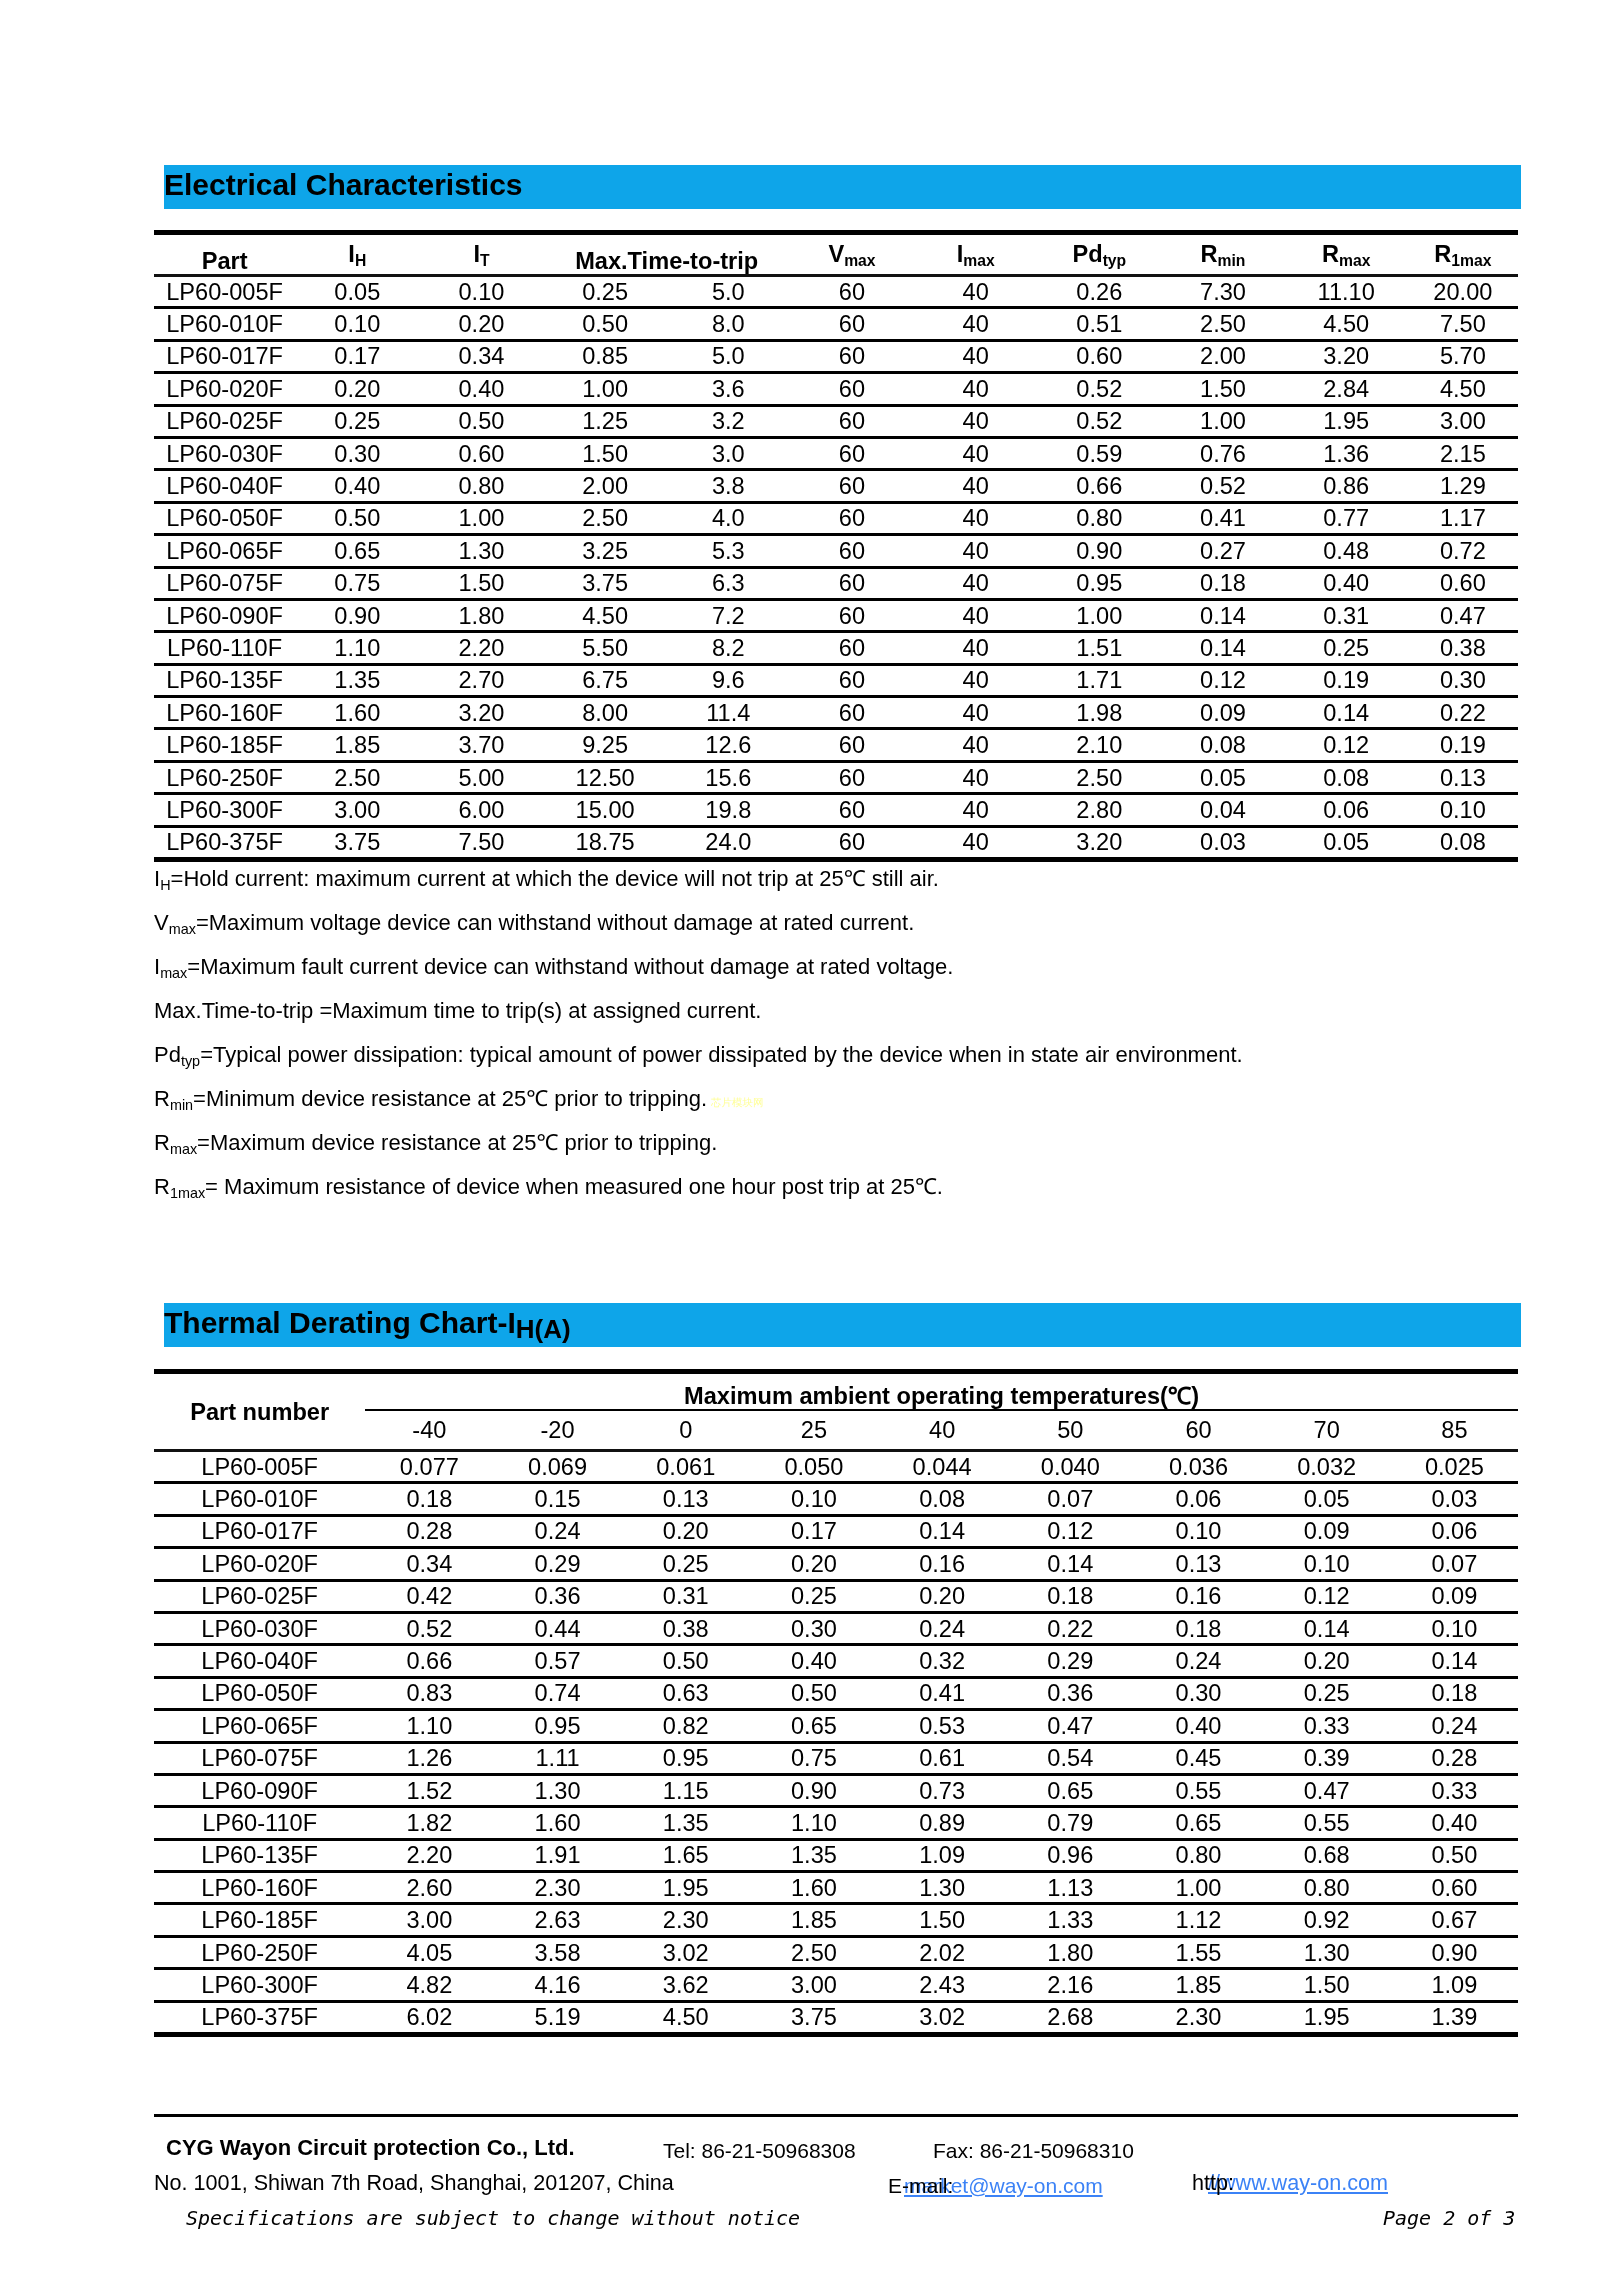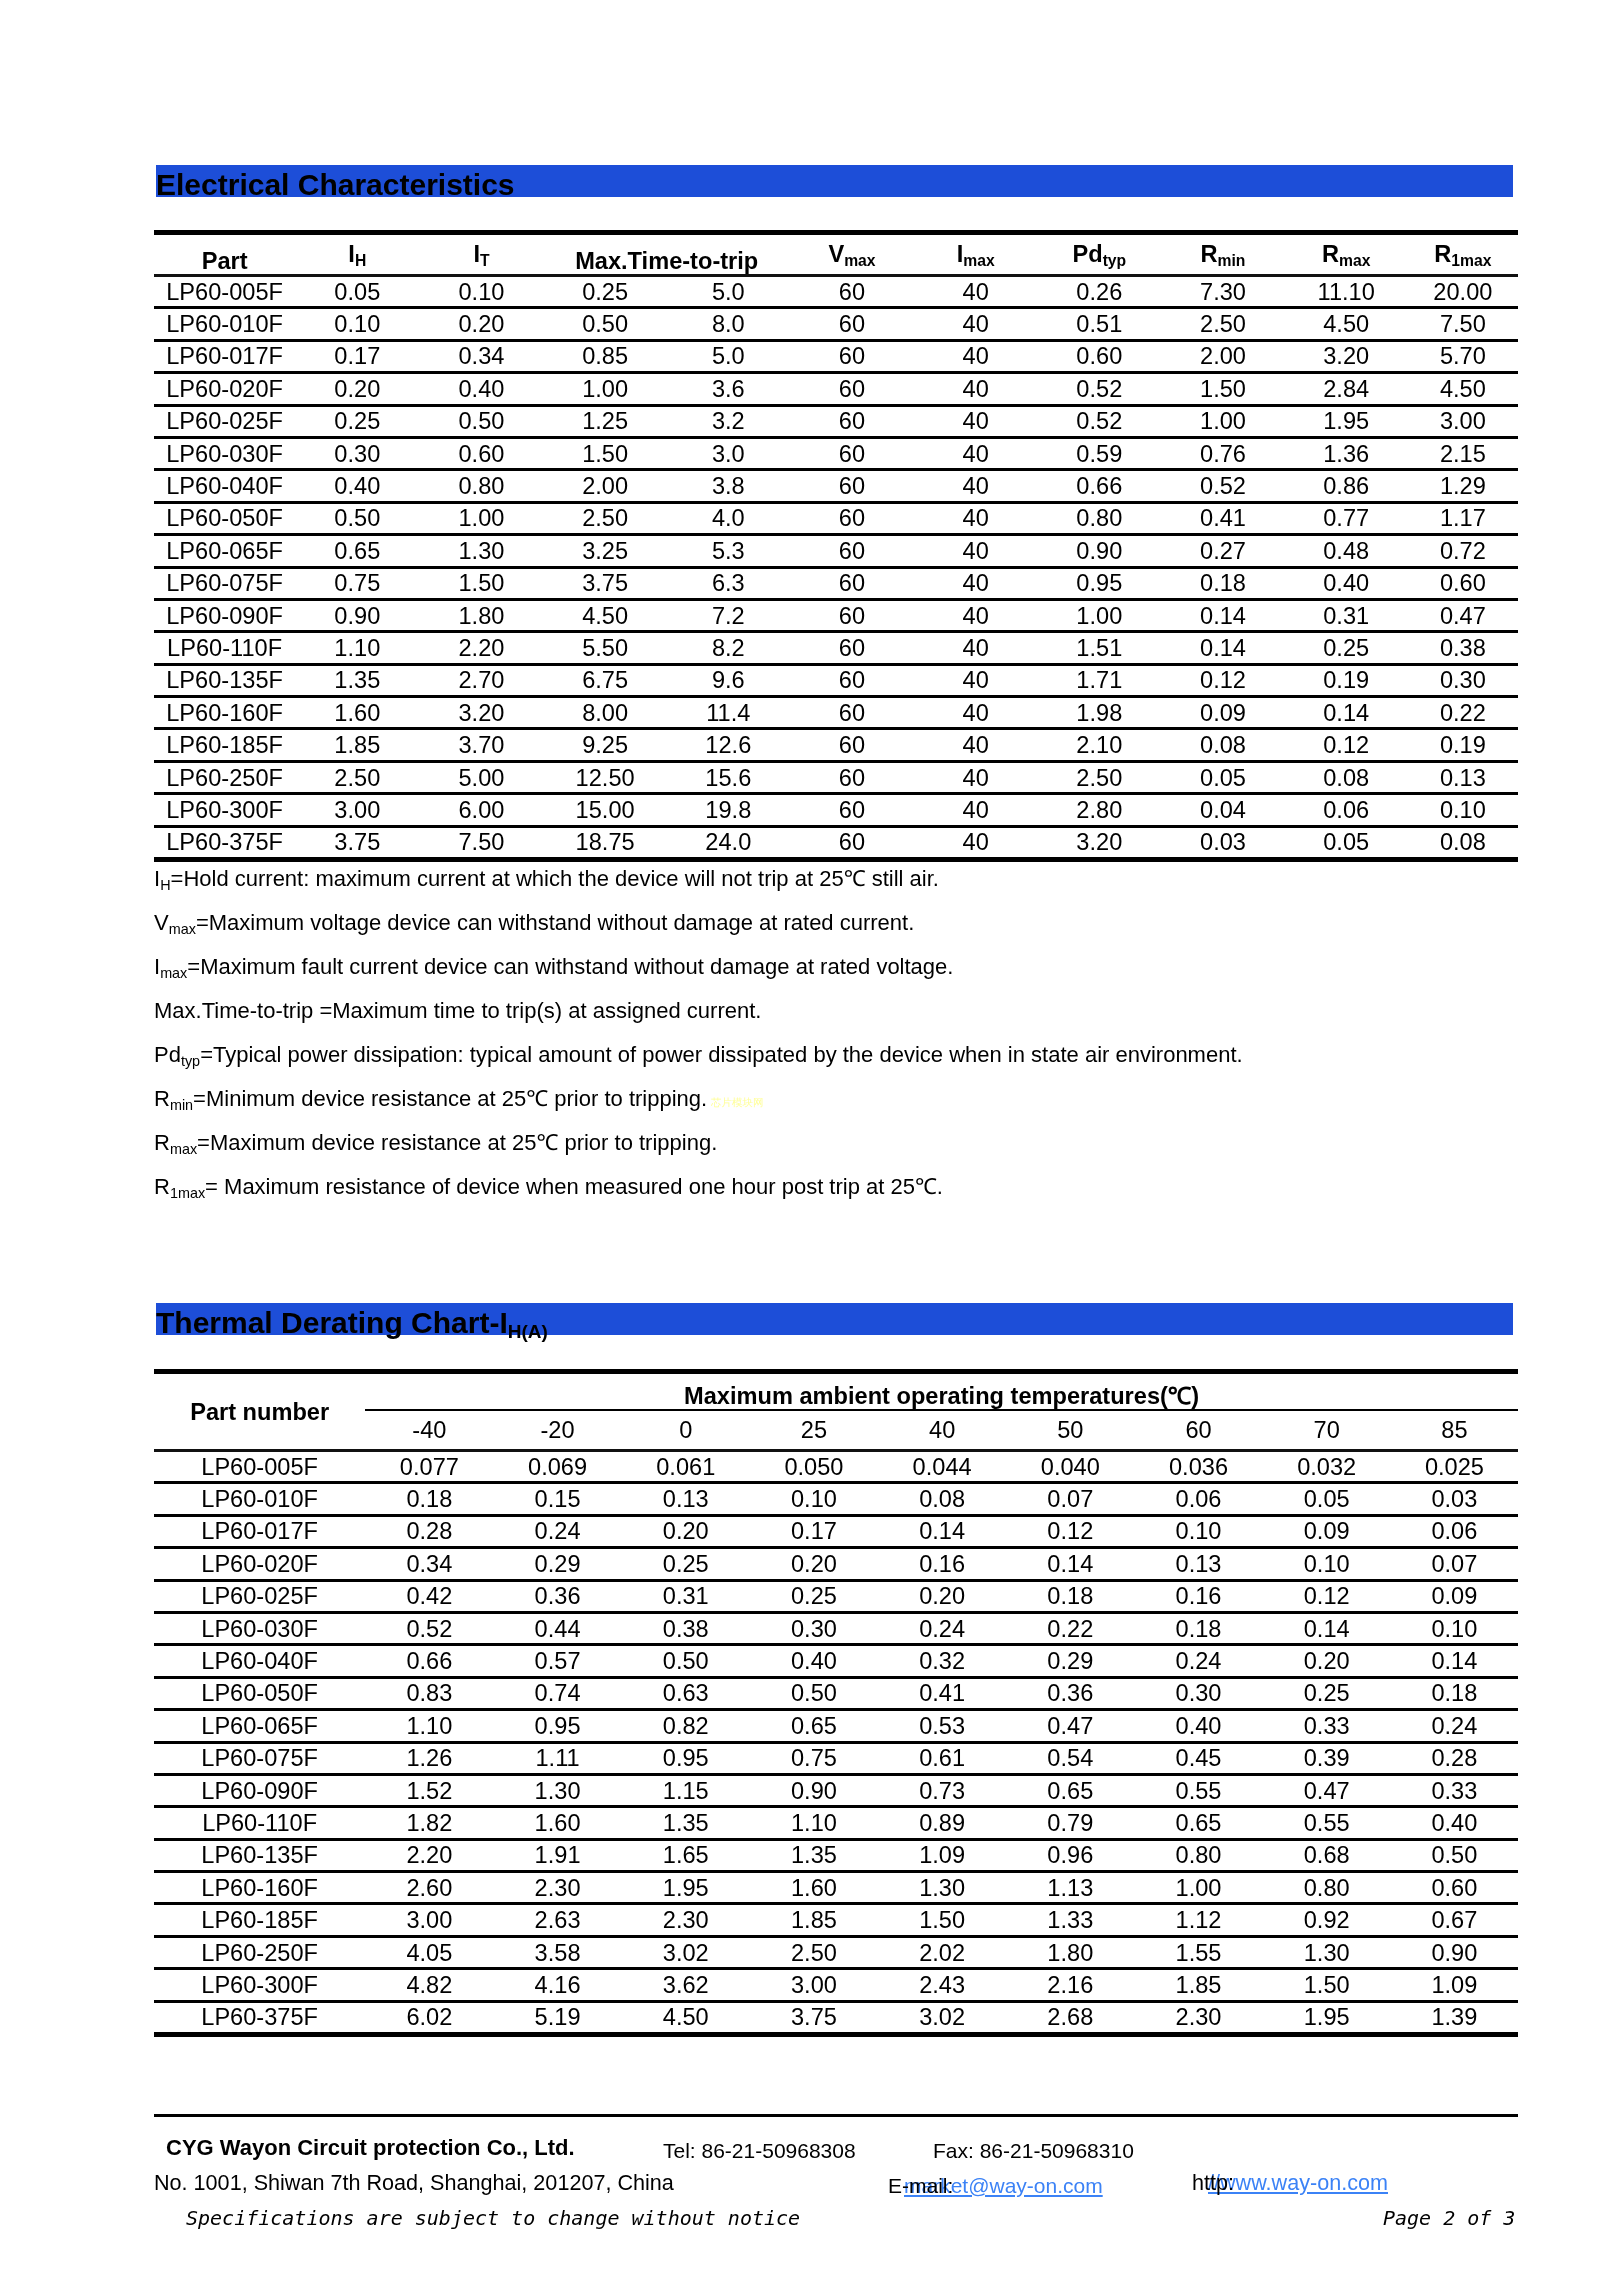--- a/index.html
+++ b/index.html
@@ -1,19 +1,19 @@
 <!DOCTYPE html>
 <html style="font-size:10.5px"><head>
 <meta charset="utf-8">
 <style>
   html, body { margin: 0; padding: 0; background: #ffffff; }
   body { width: 1623px; height: 2295px; position: relative; font-family: "Liberation Sans", sans-serif; color: #000; overflow: hidden; }
-  .section-bar { position: absolute; left: 156px; width: 1357px; height: 32px; background: #1d4ed8; }
+  .section-bar { position: absolute; left: 164px; width: 1357px; height: 44px; background: #0ea5e9; }
   .section-title { position: absolute; left: 0; top: 2.6px; font-size: 30px; font-weight: bold; line-height: 33px; white-space: nowrap; }
-  .section-title sub { font-size: 19px; vertical-align: -5.2px; }
+  .section-title sub { font-size: 26px; vertical-align: -5.2px; }
   table.spec { position: absolute; left: 154px; width: 1364px; border-collapse: collapse; table-layout: fixed; }
   table.spec td, table.spec th { text-align: center; padding: 0; font-size: 23.6px; line-height: 26px; white-space: nowrap; }
   table.spec th { font-weight: bold; }
   table.spec sub { font-size: 15.7px; vertical-align: -3.9px; }
   table.spec tr.data-row td { height: 29.4px; border-top: 3.3px solid #000; }
   table.spec tr.data-row.first td { border-top: 3.9px solid #111; }
   table.spec tr.data-row.last td { border-bottom: 5.9px solid #000; }
   table.spec thead tr.h1 th { border-top: 5.9px solid #000; height: 39px; vertical-align: bottom; }
   table.spec thead tr.h2 th { height: 38px; }
   table.spec thead tr.h1 th.ul { border-bottom: 2.6px solid #000; }

